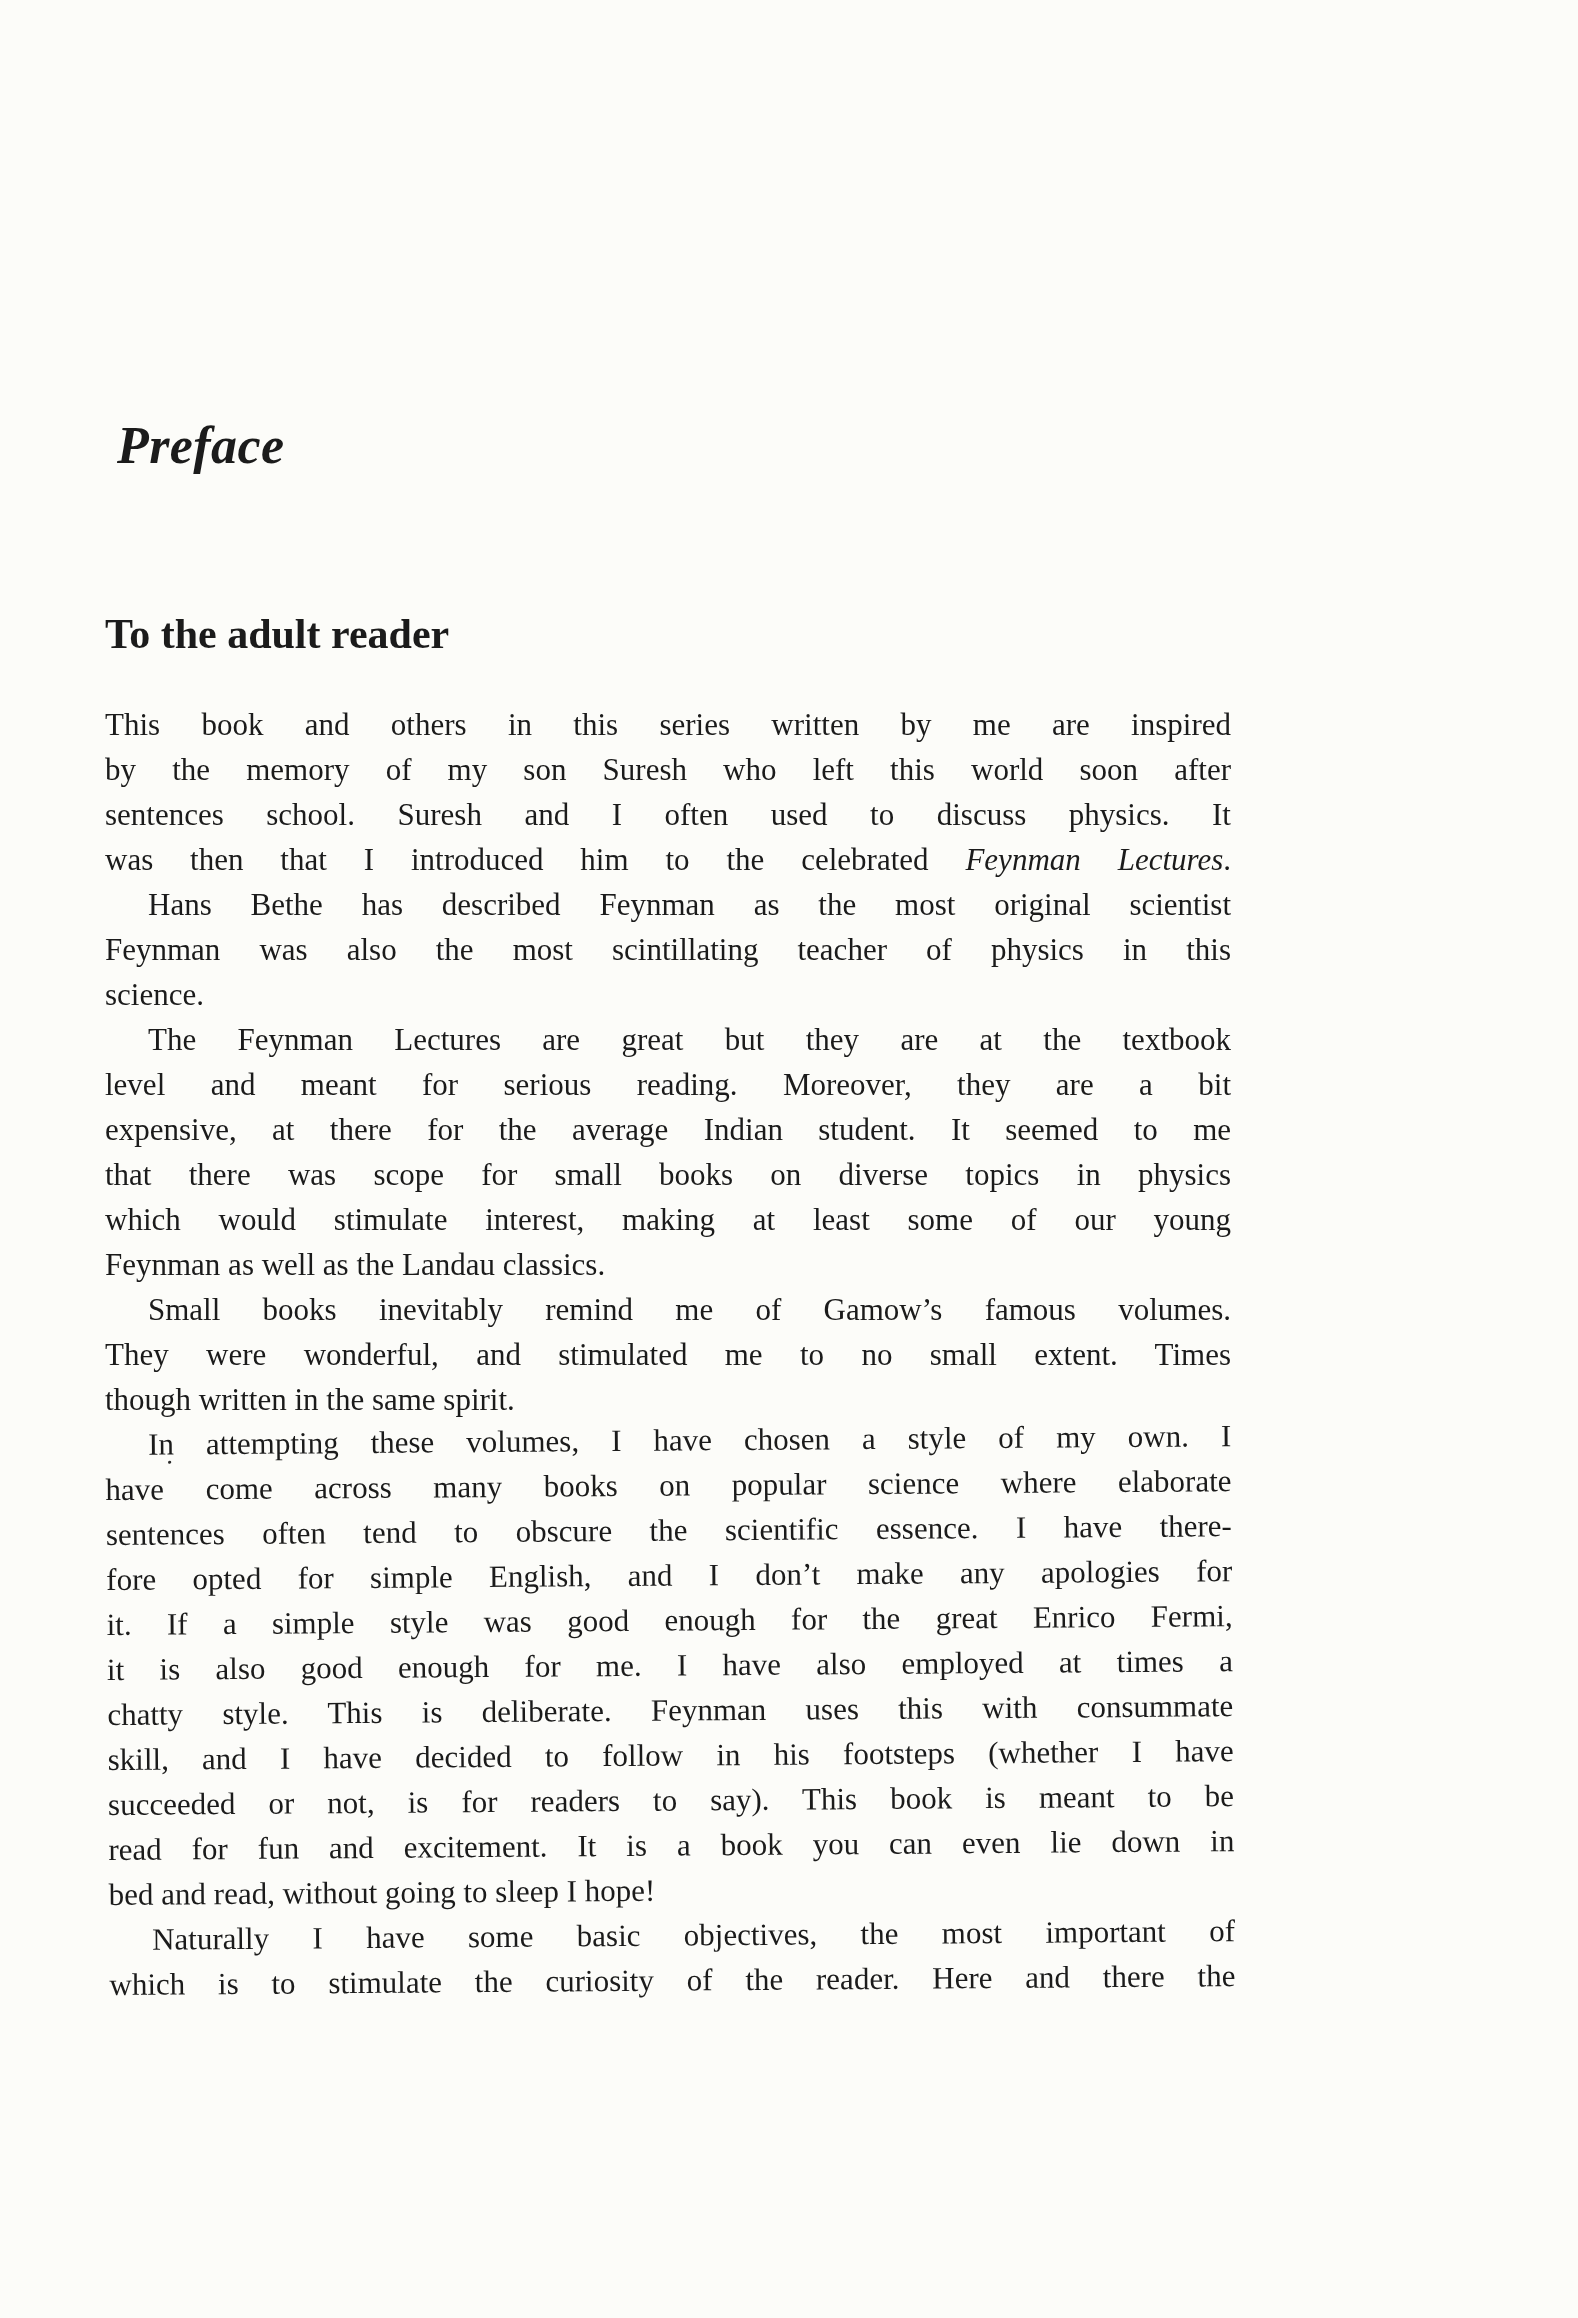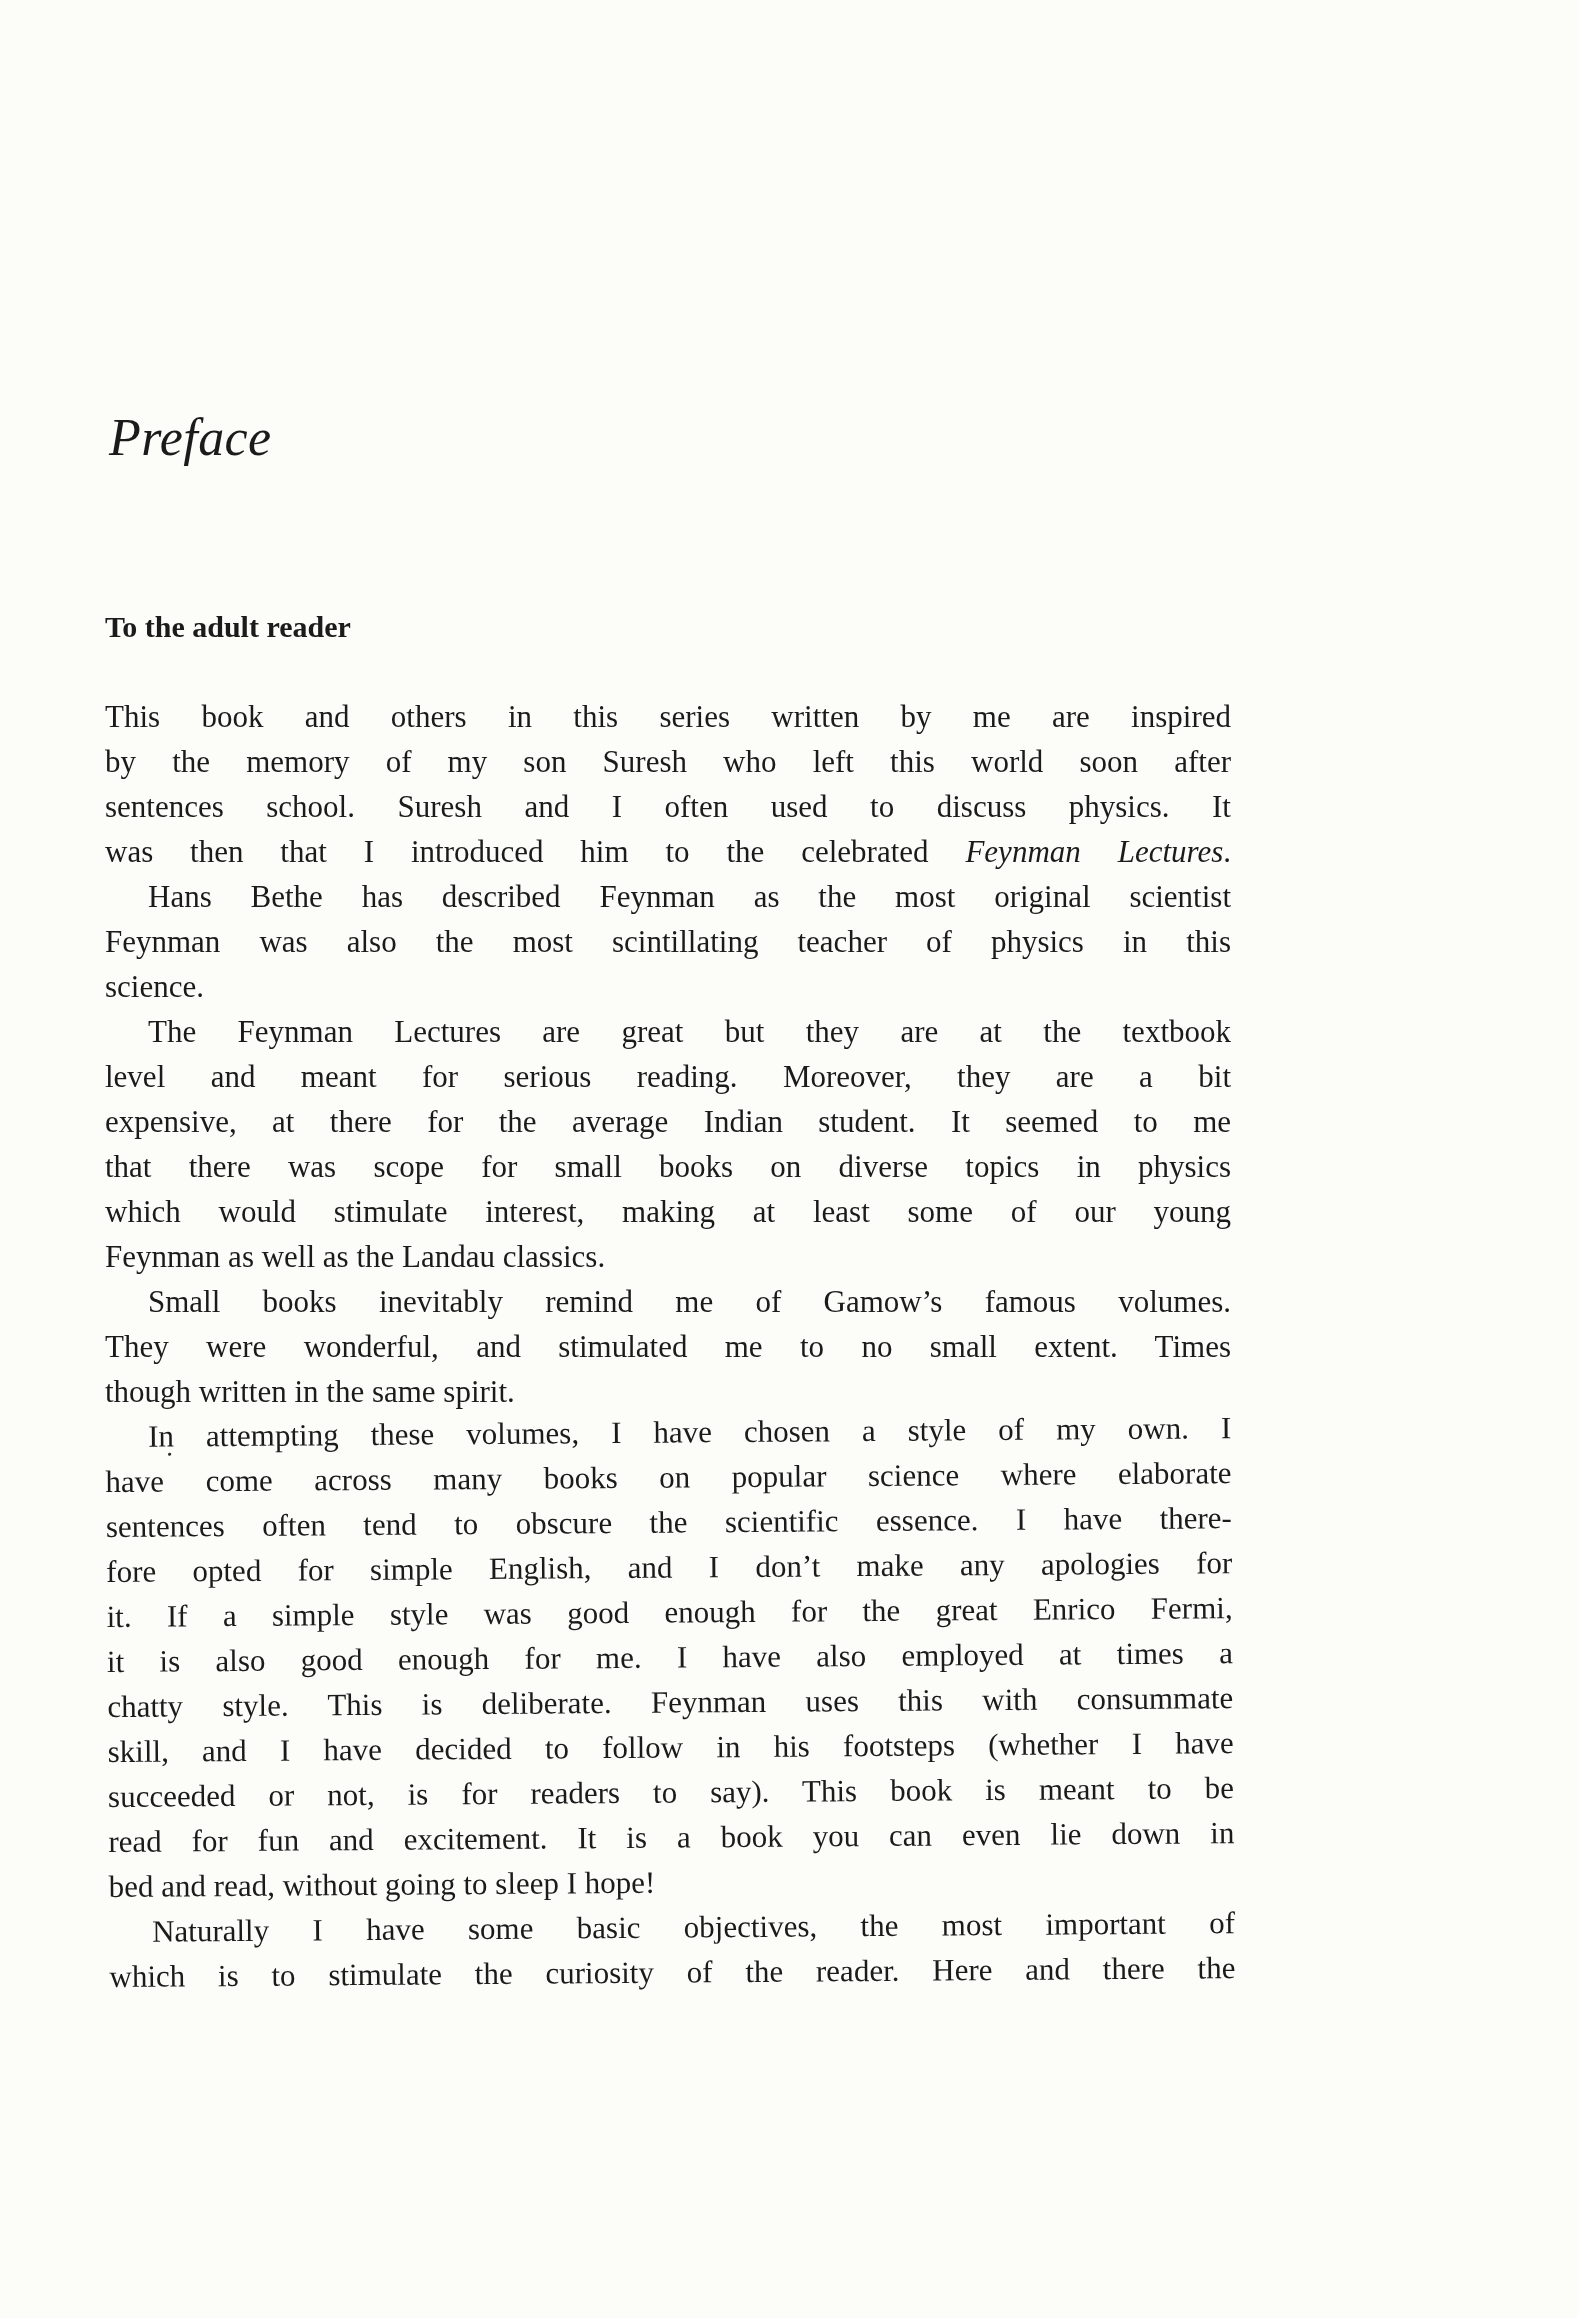--- a/index.html
+++ b/index.html
@@ -16,31 +16,31 @@
   }
 
   .content {
     position: absolute;
     left: 105px;
     top: 408px;
     width: 1126px;
   }
 
   .title {
-    margin: 4px;
+    margin: 12px;
     font-size: 52px;
     line-height: 1;
     font-style: italic;
-    font-weight: normal;
+    font-weight: bold;
     letter-spacing: 0.4px;
   }
 
   .heading {
     margin: 143px 0 0 0;
-    font-size: 30px;
+    font-size: 42px;
     line-height: 39px;
     font-weight: bold;
   }
 
   .body { margin-top: 48px; }
 
   .para { margin: 0; }
 
   .line {
     font-size: 31px;

